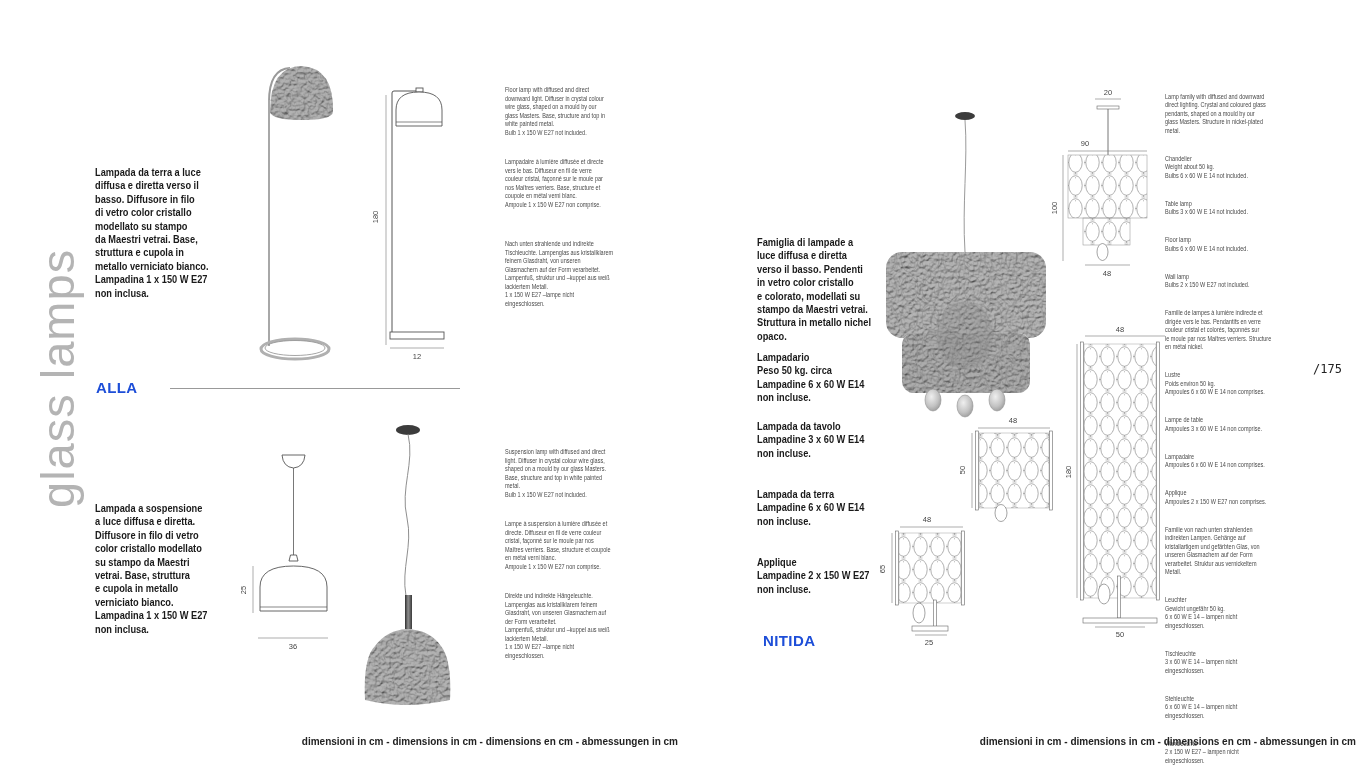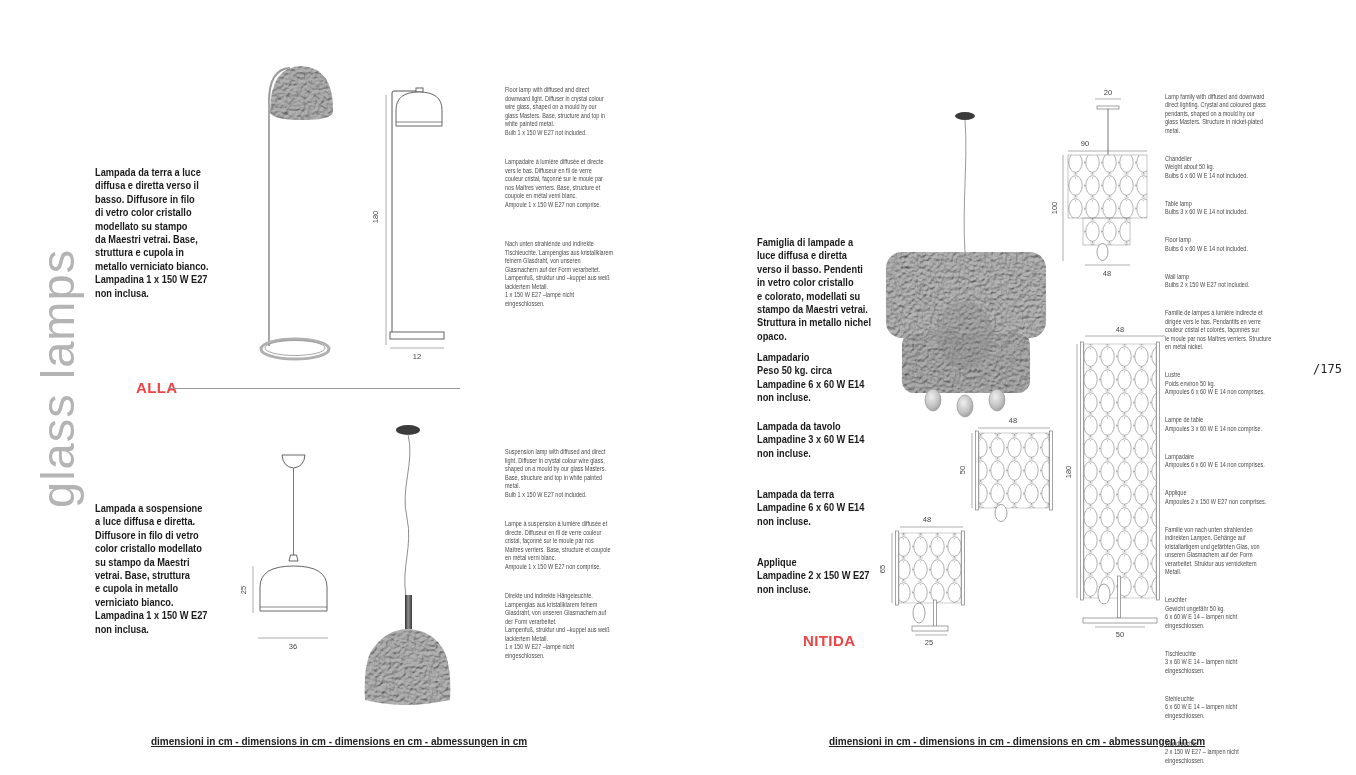--- a/index.html
+++ b/index.html
@@ -11,25 +11,25 @@
   .sm  { position:absolute; font-size:6.5px; line-height:8.5px; color:#4a4a4a;
          white-space:pre-line; }
   .cond { transform:scaleX(0.84); transform-origin:0 0; }
   .condS { transform:scaleX(0.85); transform-origin:0 0; }
 
   .side-title { position:absolute; left:30px; top:508px; transform-origin:0 0;
                 transform:rotate(-90deg); font-size:47px; font-weight:300;
                 color:#b4b4b4; letter-spacing:1px; }
 
   .product-title { position:absolute; font-size:15px; font-weight:bold;
-                   color:#ef4444; letter-spacing:.4px;margin-left:40px; }
+                   color:#1d4ed8; letter-spacing:.4px; }
   .rule { position:absolute; border-top:1px solid #999; height:0; }
 
-  .footer { position:absolute; top:736px; width:678px; text-align:center;
-            font-size:10px; font-weight:bold; color:#222;text-decoration:underline; }
+  .footer { position:absolute; top:736px; width:678px; text-align:right;
+            font-size:10px; font-weight:bold; color:#222; }
   .pagenum { position:absolute; left:1313px; top:362px; color:#222;
              font-family:"DejaVu Sans Mono", monospace; font-size:12px; }
 
   .col { position:absolute; }
   .rp  { margin:0 0 11px 0; white-space:pre-line; }
 
   svg.fig { position:absolute; overflow:visible; }
   svg text { font-family:"Liberation Sans", sans-serif; font-size:7.5px; fill:#444; }
   .dimline { stroke:#777; stroke-width:0.6; fill:none; }
   .draw    { stroke:#555; stroke-width:0.9; fill:#fff; }

